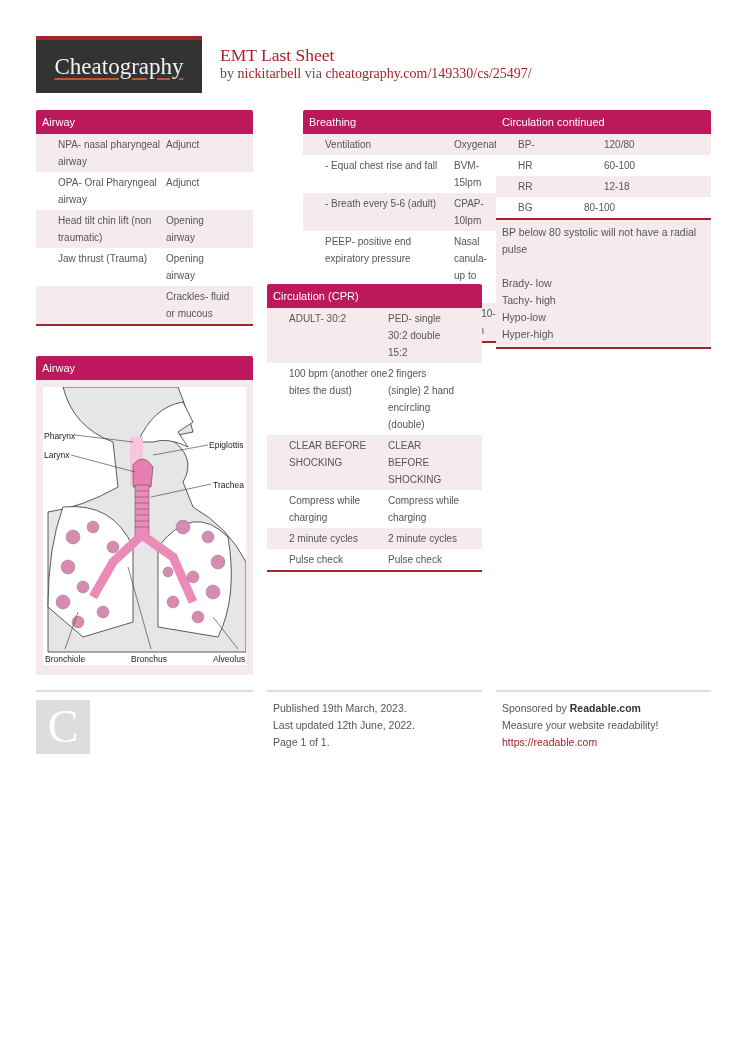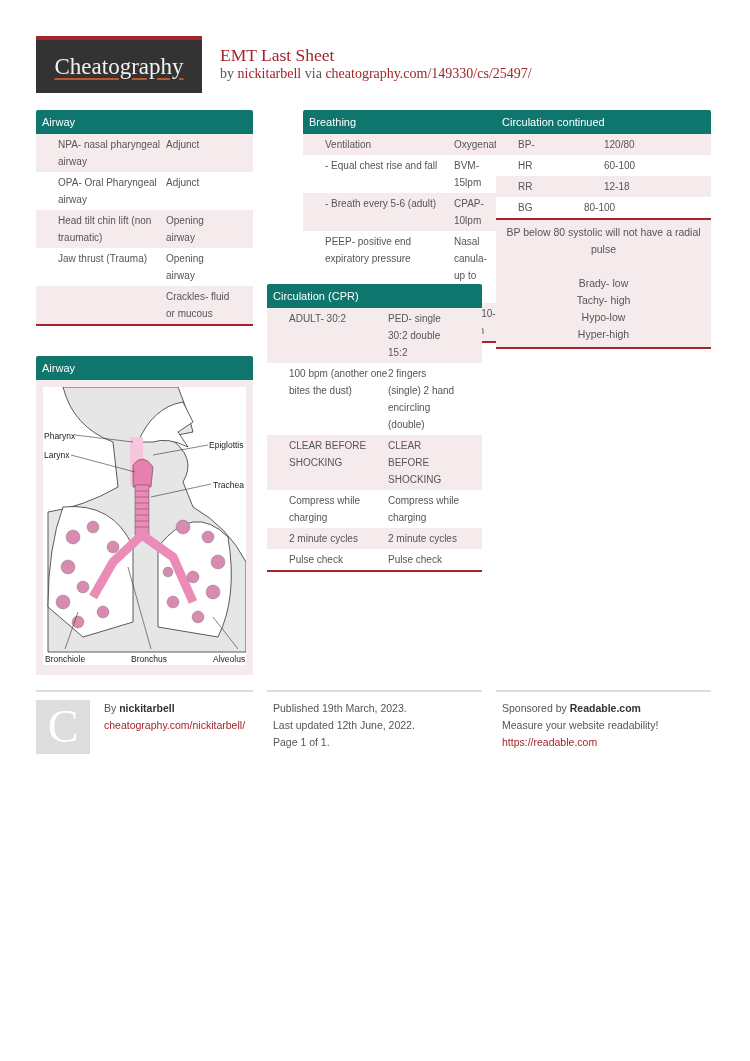--- a/index.html
+++ b/index.html
@@ -3,26 +3,26 @@
 <meta charset="utf-8">
 <style>
   * { box-sizing: border-box; margin: 0; padding: 0; }
   body { width: 750px; height: 1061px; background: #fff; font-family: "Liberation Sans", sans-serif; color: #555; font-size: 10.5px; position: relative; overflow: hidden; }
   .logo { position: absolute; left: 36px; top: 36px; width: 166px; height: 57px; background: #333; border-top: 4px solid #a1252b; display: flex; align-items: center; justify-content: center; }
   .logo span { font-family: "Liberation Serif", serif; color: #f2f2f2; font-size: 23px; text-decoration: underline; text-decoration-color: #c0572a; text-underline-offset: 4px; }
   .title { position: absolute; left: 220px; top: 45px; font-family: "Liberation Serif", serif; color: #a1252b; font-size: 17.5px; }
   .byline { position: absolute; left: 220px; top: 66px; font-family: "Liberation Serif", serif; color: #555; font-size: 14px; }
   .byline a { color: #a1252b; text-decoration: none; }
   .box { position: absolute; border-bottom: 2px solid #a1252b; }
-  .box-h { background: #0f766e; color: #fff; font-size: 11px; padding: 0 6px; height: 24px; line-height: 24px; border-radius: 2px 2px 0 0; }
+  .box-h { background: #be185d; color: #fff; font-size: 11px; padding: 0 6px; height: 24px; line-height: 24px; border-radius: 2px 2px 0 0; }
   .row { display: flex; font-size: 10px; line-height: 17px; padding: 2px 22px; }
   .row:nth-child(odd) { background: #f6ebec; }
   .row:nth-child(even) { background: #fff; }
   .row .c1 { flex: 0 0 auto; }
-  .note { background: #f6ebec; font-size: 10.5px; line-height: 17px; padding: 4px 6px; white-space: pre-line; border-top: 2px solid #a1252b; text-align: center; }
+  .note { background: #f6ebec; font-size: 10.5px; line-height: 17px; padding: 4px 6px; white-space: pre-line; border-top: 2px solid #a1252b; }
   .img-wrap { background: #f6ebec; padding: 7px 7px 8px 7px; }
   .footer { position: absolute; top: 690px; height: 70px; border-top: 2px solid #ddd; font-size: 10.5px; line-height: 17px; padding-top: 8px; }
   .footer a { color: #a1252b; text-decoration: none; }
   .footer b { color: #333; font-weight: bold; }
   .avatar { position: absolute; left: 0; top: 8px; width: 54px; height: 54px; background: #ddd; color: #fff; font-family: "Liberation Serif", serif; font-size: 46px; text-align: center; line-height: 54px; }
 </style>
 </head>
 <body>
 
 <div class="logo">
@@ -203,24 +203,20 @@
   <div class="note">BP below 80 systolic will not have a radial pulse
 
 Brady- low
 Tachy- high
 Hypo-low
 Hyper-high</div>
 </div>
 
 <div class="footer" style="left:36px; width:217px;">
   <div class="avatar">C</div>
-  <div style="padding-left:68px;">
-    <div><span>By</span> <b>nickitarbell</b></div>
-    <a>cheatography.com/nickitarbell/</a>
-  </div>
 </div>
 <div class="footer" style="left:267px; width:215px; padding-left:6px;">
   <div>Published 19th March, 2023.</div>
   <div>Last updated 12th June, 2022.</div>
   <div>Page 1 of 1.</div>
 </div>
 <div class="footer" style="left:496px; width:215px; padding-left:6px;">
   <div><span>Sponsored by</span> <b>Readable.com</b></div>
   <div>Measure your website readability!</div>
   <a>https://readable.com</a>

